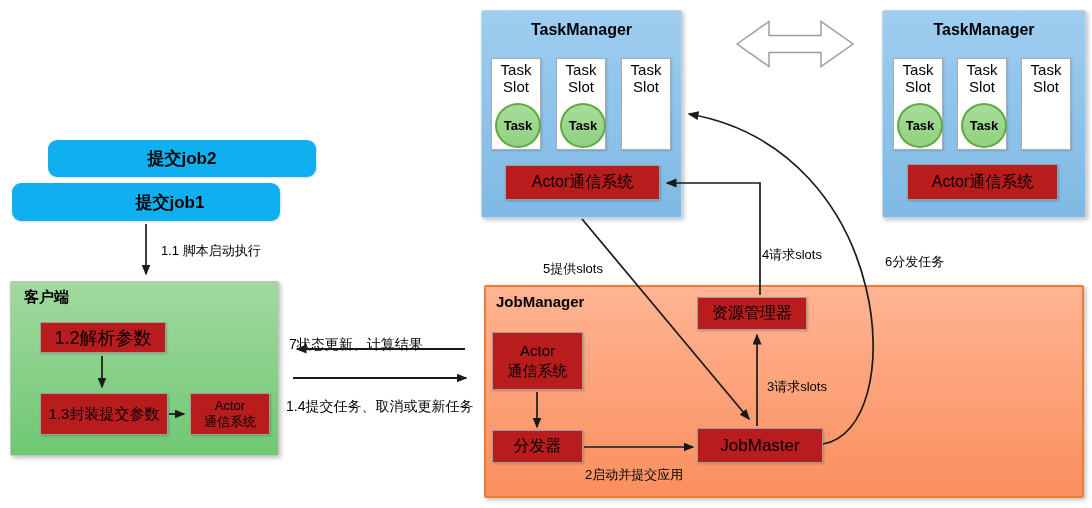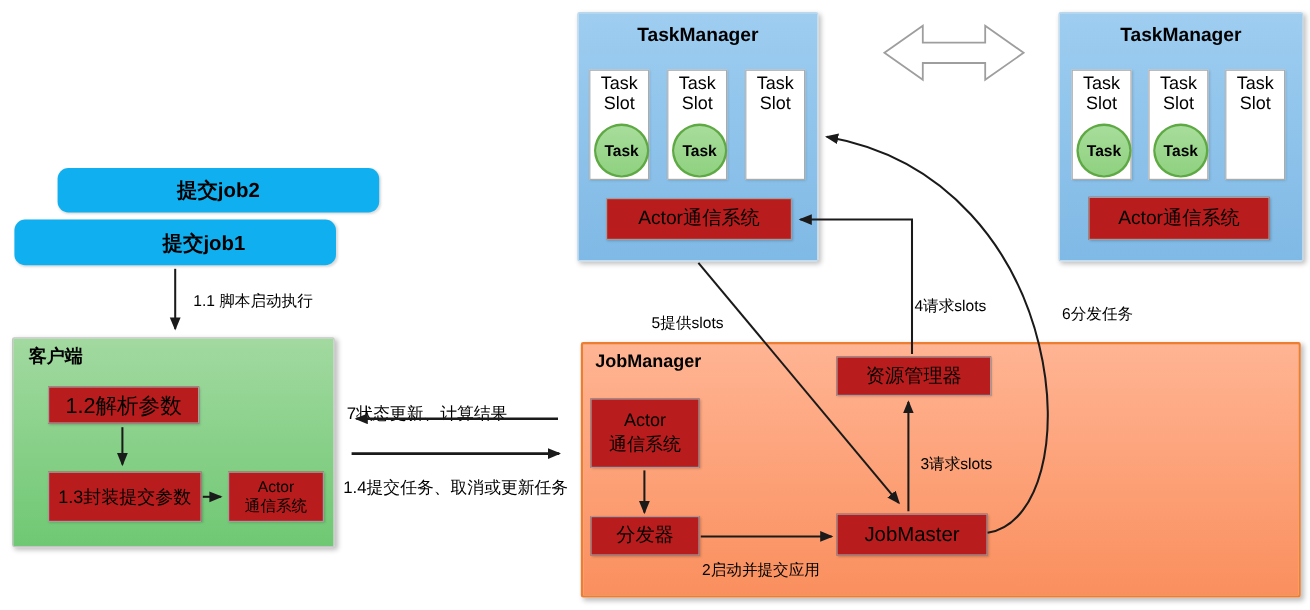--- a/index.html
+++ b/index.html
@@ -118,21 +118,21 @@
   <div class="abs wbox" style="left:492px;top:332px;width:91px;height:58px;font-size:15px;line-height:1.35;">
     <span class="pre">Actor
 通信系统</span>
   </div>
   <div class="abs wbox" style="left:492px;top:430px;width:91px;height:33px;font-size:16px;">
     <span>分发器</span>
   </div>
   <div class="abs wbox" style="left:697px;top:428px;width:126px;height:35px;font-size:17px;align-items:center;">
     <span>JobMaster</span>
   </div>
-  <div class="abs wbox" style="left:697px;top:297px;width:129px;height:33px;font-size:16px;">
+  <div class="abs wbox" style="left:697px;top:297px;width:110px;height:33px;font-size:16px;">
     <span>资源管理器</span>
   </div>
 
   <div class="lbl" style="left:161px;top:242px;">1.1 脚本启动执行</div>
   <div class="lbl lbl-big" style="left:289px;top:316px;margin-top:20px;">7状态更新、计算结果</div>
   <div class="lbl lbl-big" style="left:286px;top:398px;">1.4提交任务、取消或更新任务</div>
   <div class="lbl" style="left:585px;top:466px;">2启动并提交应用</div>
   <div class="lbl" style="left:767px;top:378px;">3请求slots</div>
   <div class="lbl" style="left:762px;top:246px;">4请求slots</div>
   <div class="lbl" style="left:543px;top:260px;">5提供slots</div>

